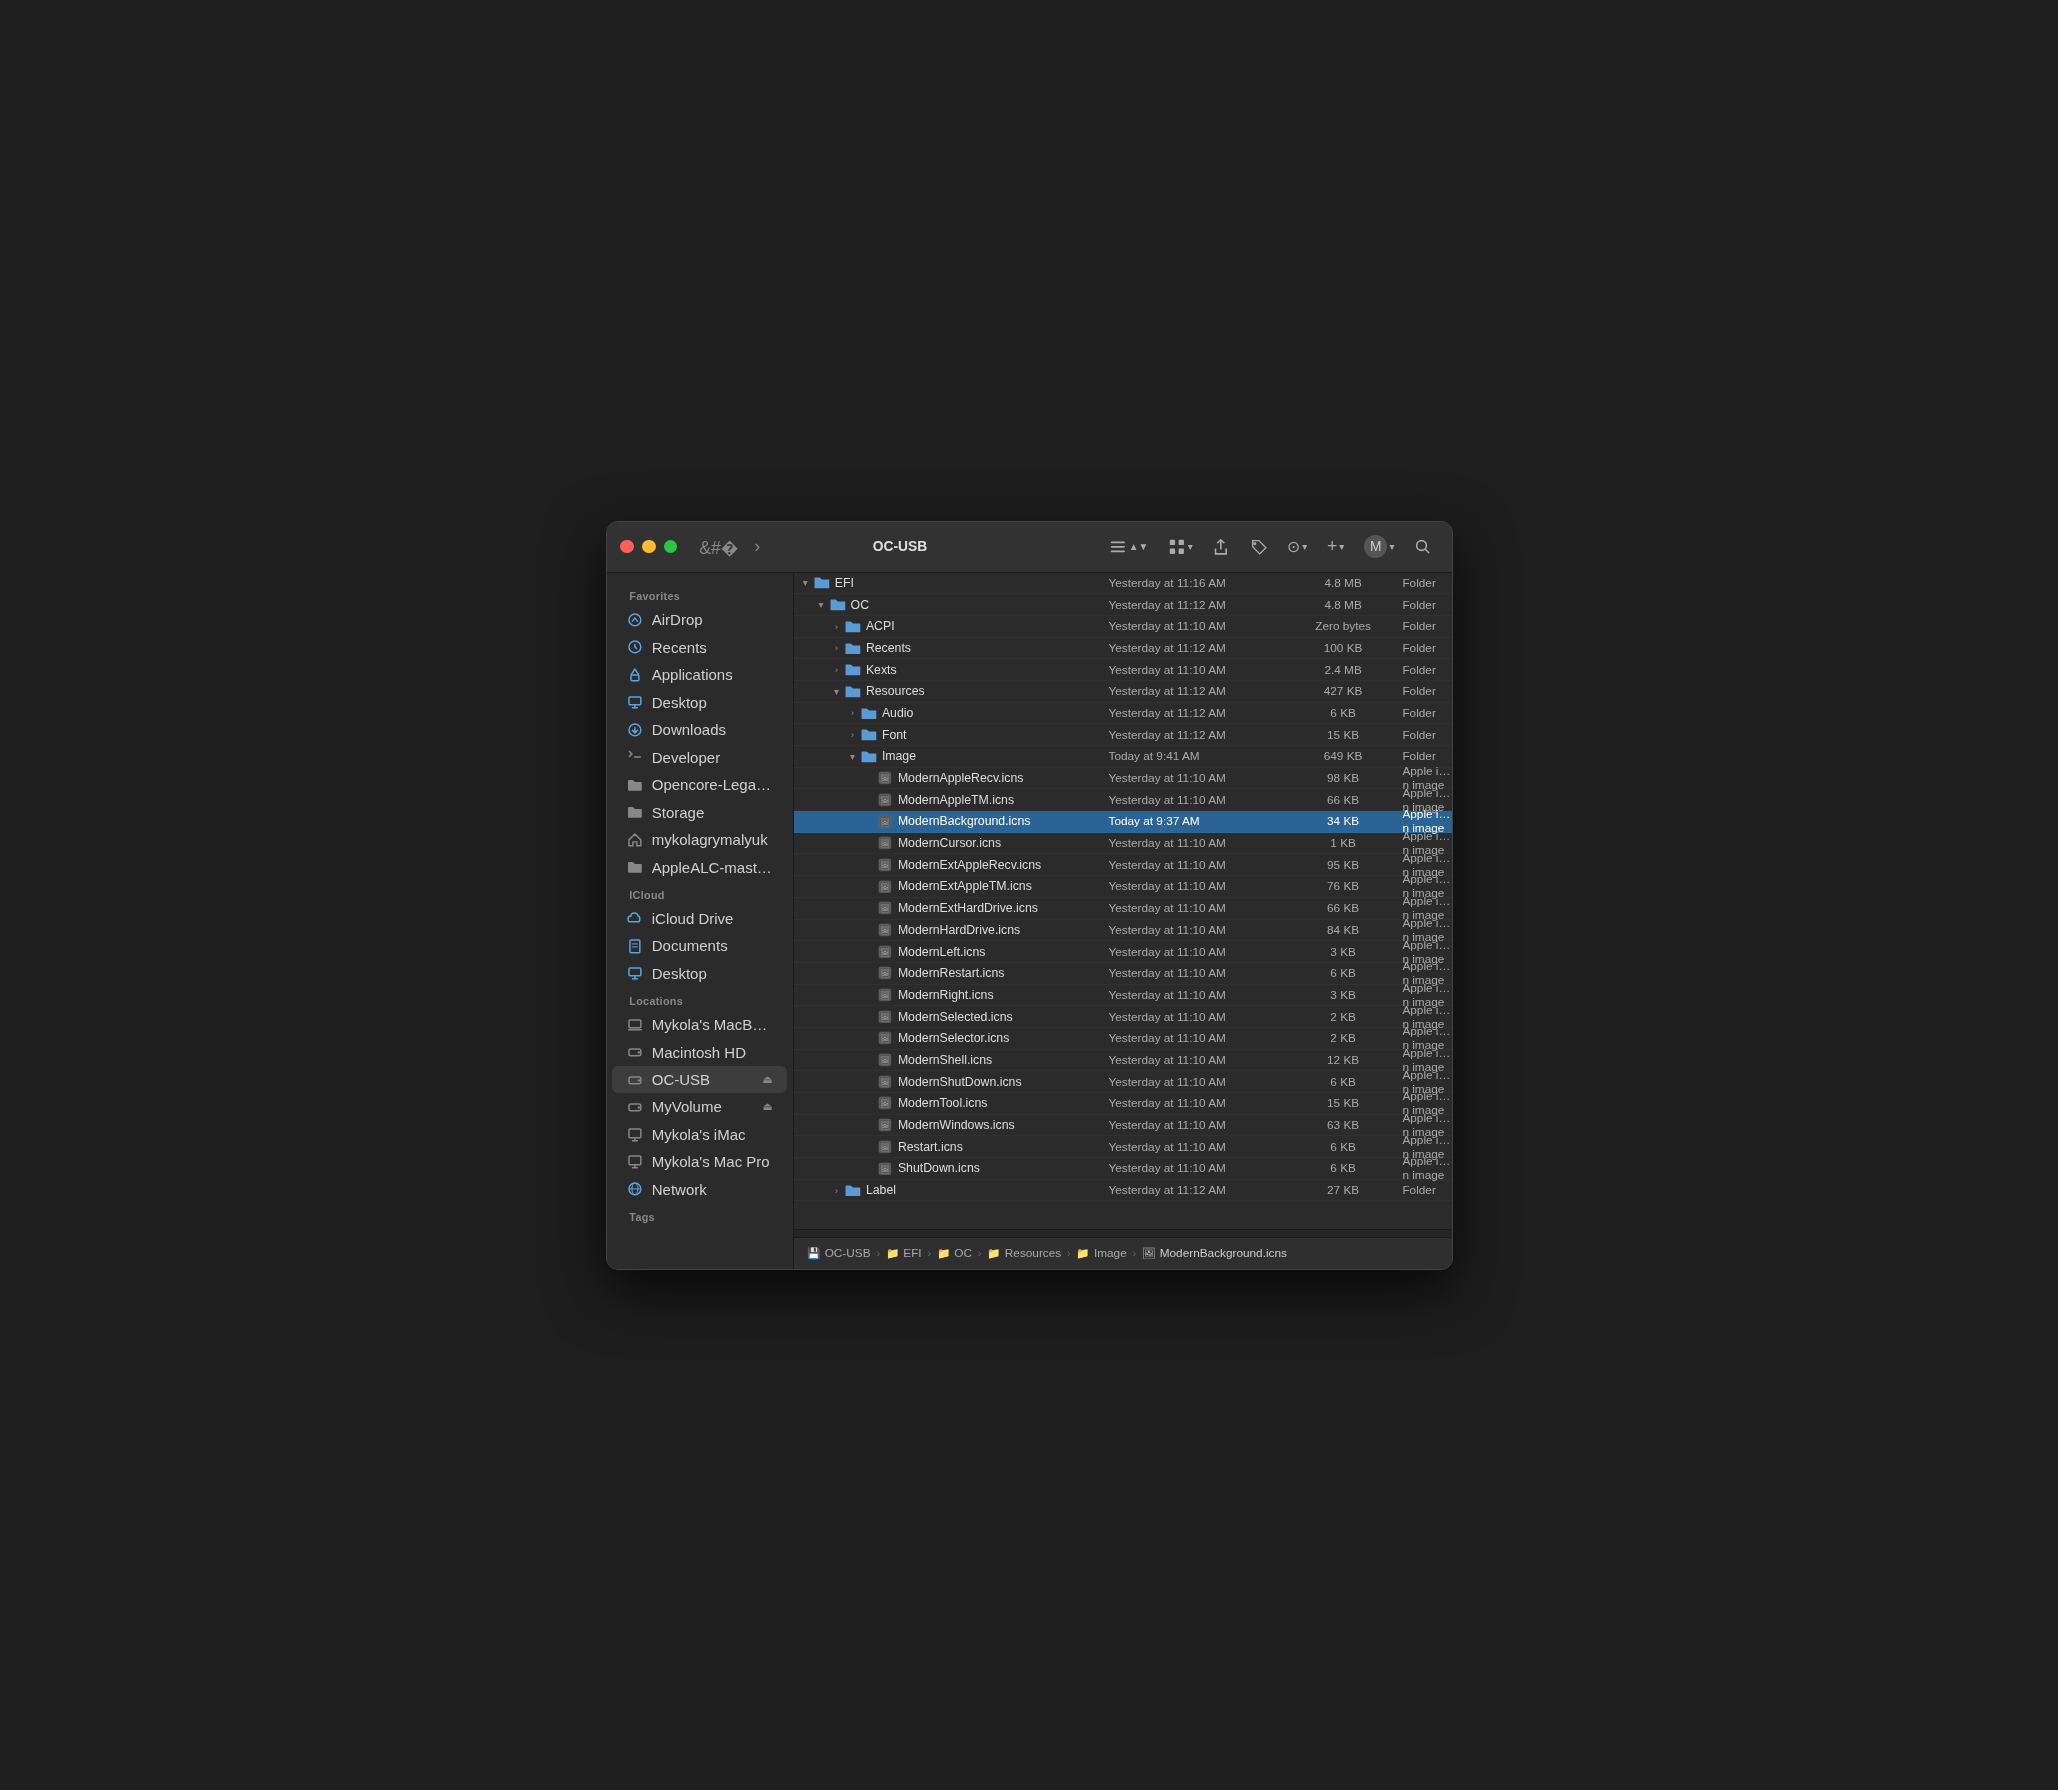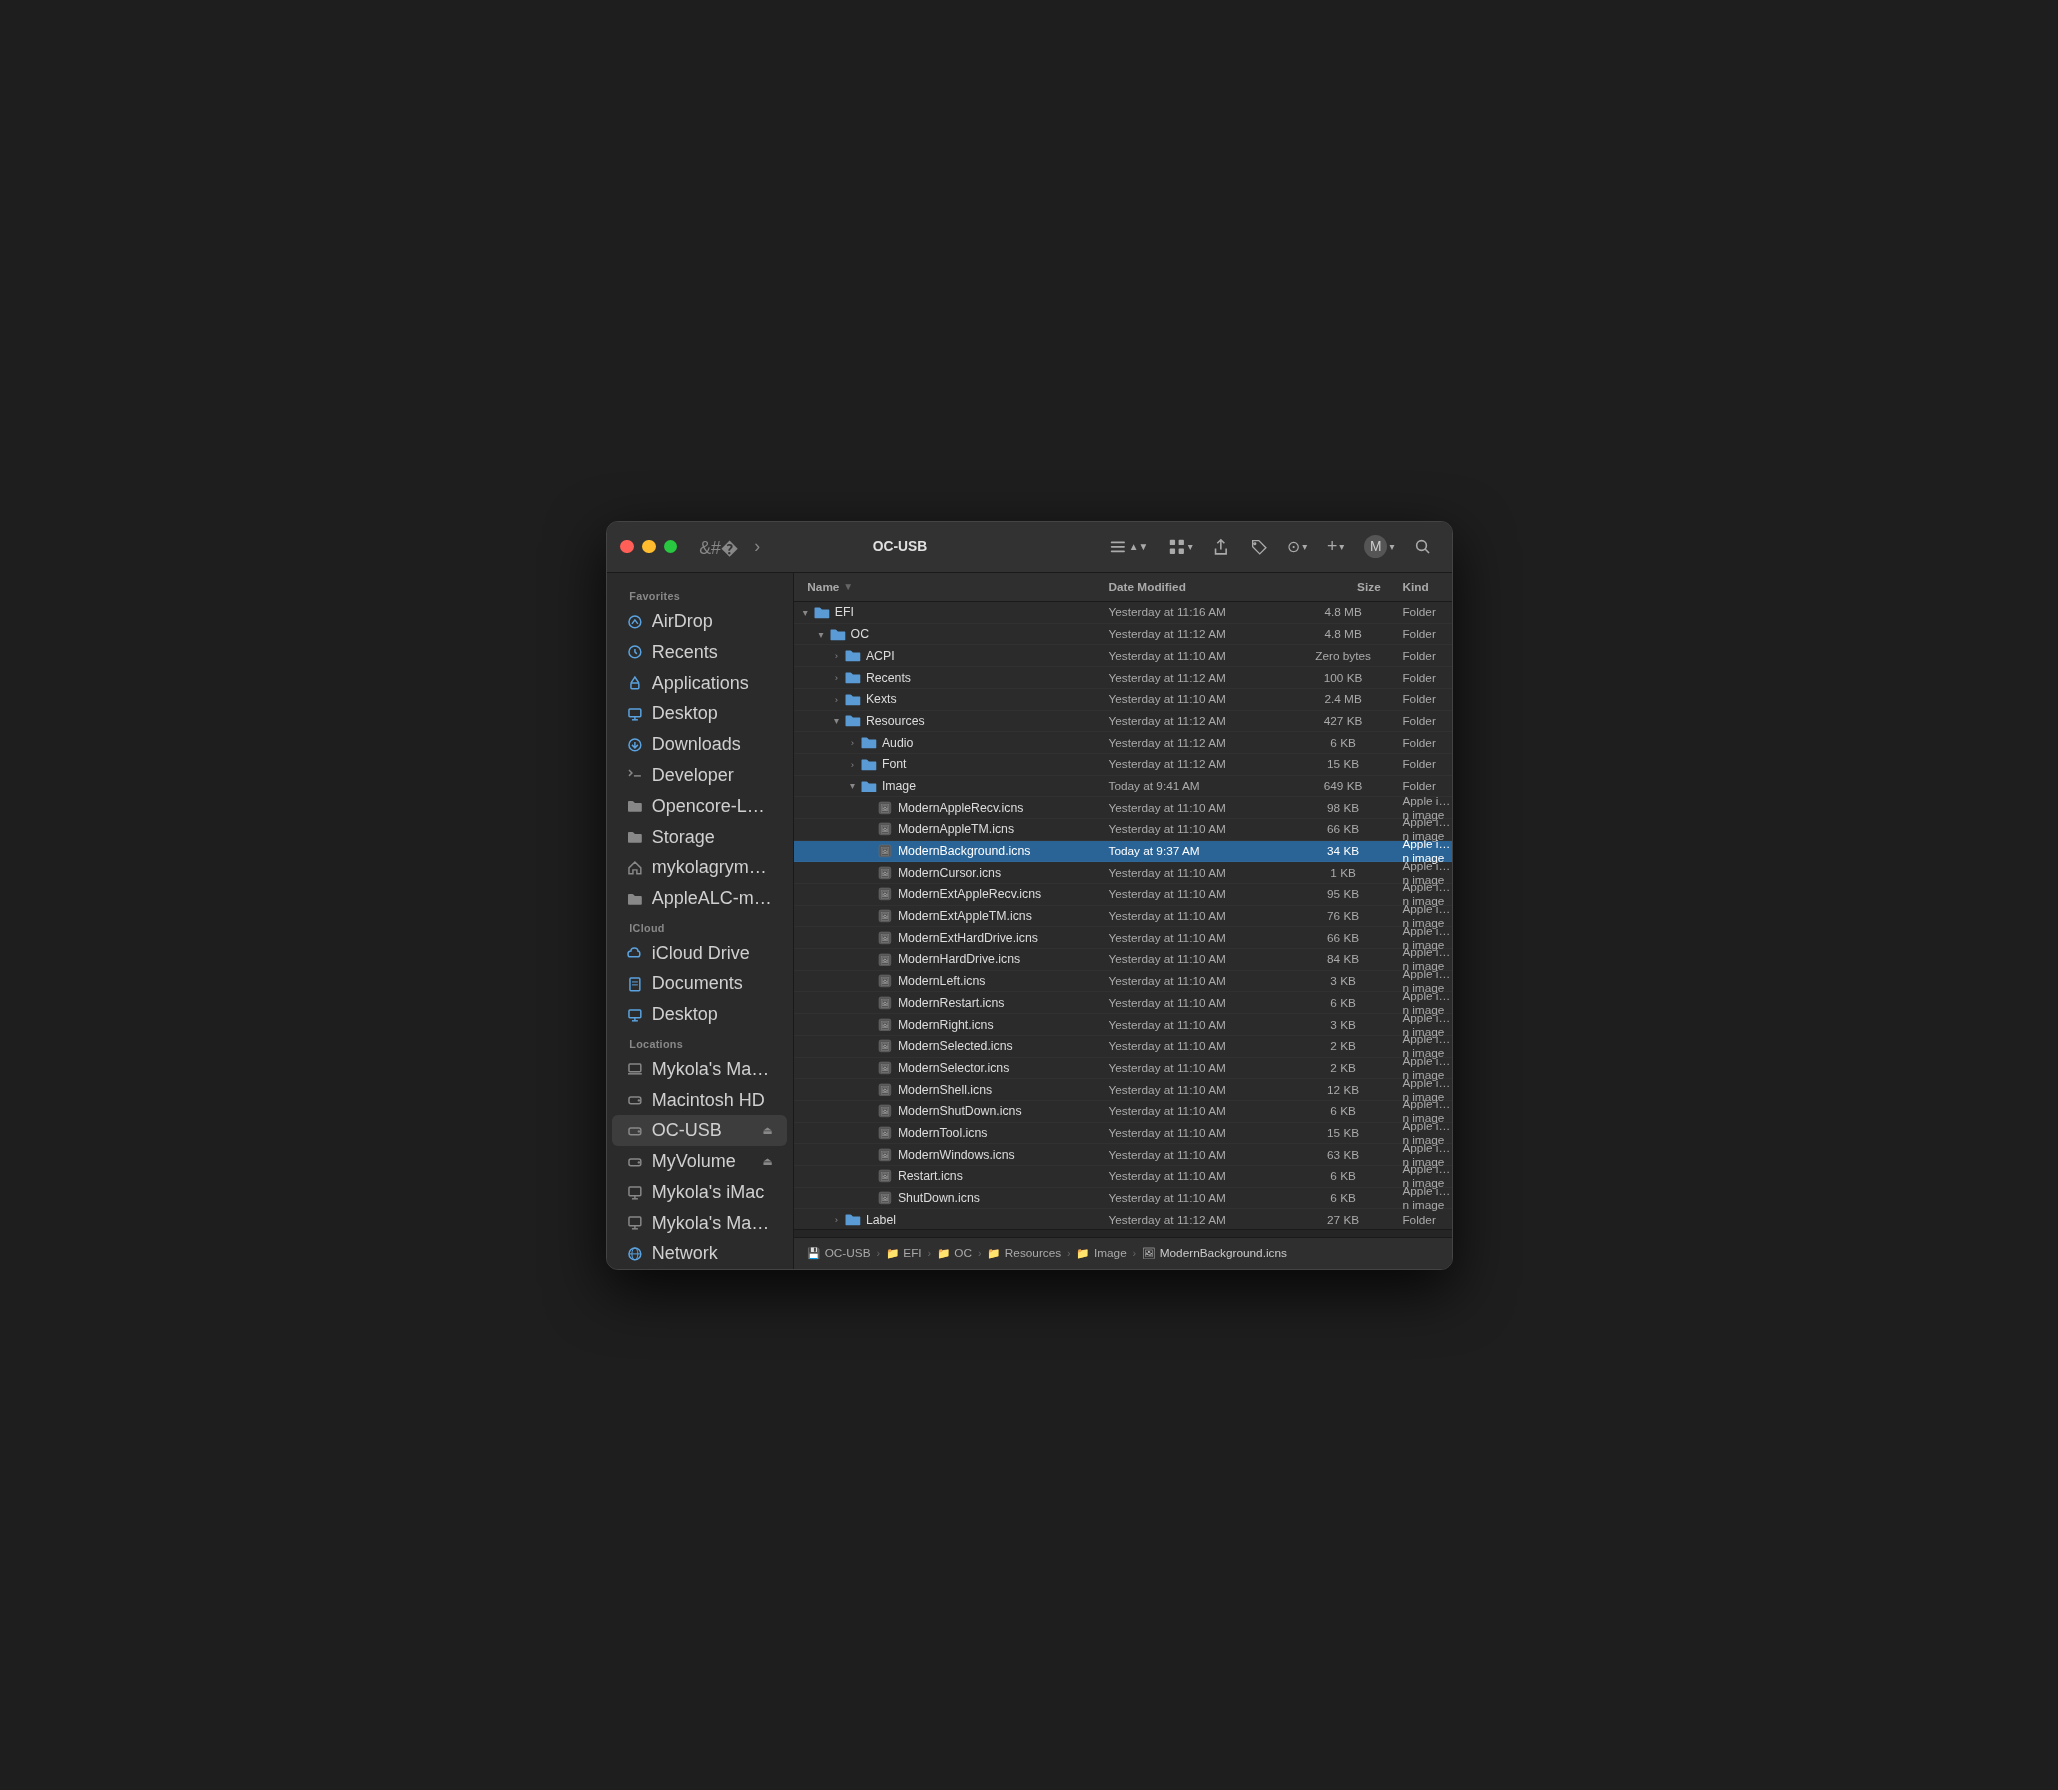--- a/index.html
+++ b/index.html
@@ -121,21 +121,21 @@
     .sidebar-icon {
       width: 17.7px;
       height: 17.7px;
       flex-shrink: 0;
       display: flex;
       align-items: center;
       justify-content: center;
       font-size: 13.8px;
     }
     .sidebar-label {
-      font-size: 18px;
+      font-size: 15px;
       color: #d0d0d0;
       white-space: nowrap;
       overflow: hidden;
       text-overflow: ellipsis;
     }
     .sidebar-eject {
       margin-left: auto;
       color: #888;
       font-size: 10.8px;
     }
@@ -514,29 +514,20 @@
               <ellipse cx="8" cy="8" rx="3" ry="6" stroke="#5ba3e0" stroke-width="1"></ellipse>
               <line x1="2" y1="8" x2="14" y2="8" stroke="#5ba3e0" stroke-width="1"></line>
             </svg>
           </div>
           <span class="sidebar-label">Network</span>
         </div>
         <div class="sidebar-section-label">Tags</div>
       </div>
 
     <div class="filelist">
-      <div class="filelist-header">
-        <div class="col-name">
-          <span>Name</span>
-          <span style="font-size:9.9px;color:#666;">▼</span>
-        </div>
-        <div class="col-date">Date Modified</div>
-        <div class="col-size">Size</div>
-        <div class="col-kind">Kind</div>
-      </div>
       <div class="filelist-scroll" id="filelist">
           <div class="file-row">
             <div style="display: flex; align-items: center; width: 315px; padding-left: 3.9px;">
               <span class="expand-arrow" style="color: rgb(136, 136, 136);">▾</span>
               <div class="file-icon">
                 <svg width="15.8" height="12.8" viewBox="0 0 16 13" fill="none">
                   <path d="M0.5 2 L0.5 12 Q0.5 12.5 1 12.5 L15 12.5 Q15.5 12.5 15.5 12 L15.5 4 Q15.5 3.5 15 3.5 L8 3.5 L6.5 2 Q6.2 1.5 5.5 1.5 L1 1.5 Q0.5 1.5 0.5 2 Z" fill="#5b9bd5"></path>
                 </svg>
               </div>
               <span class="file-name">EFI</span>

